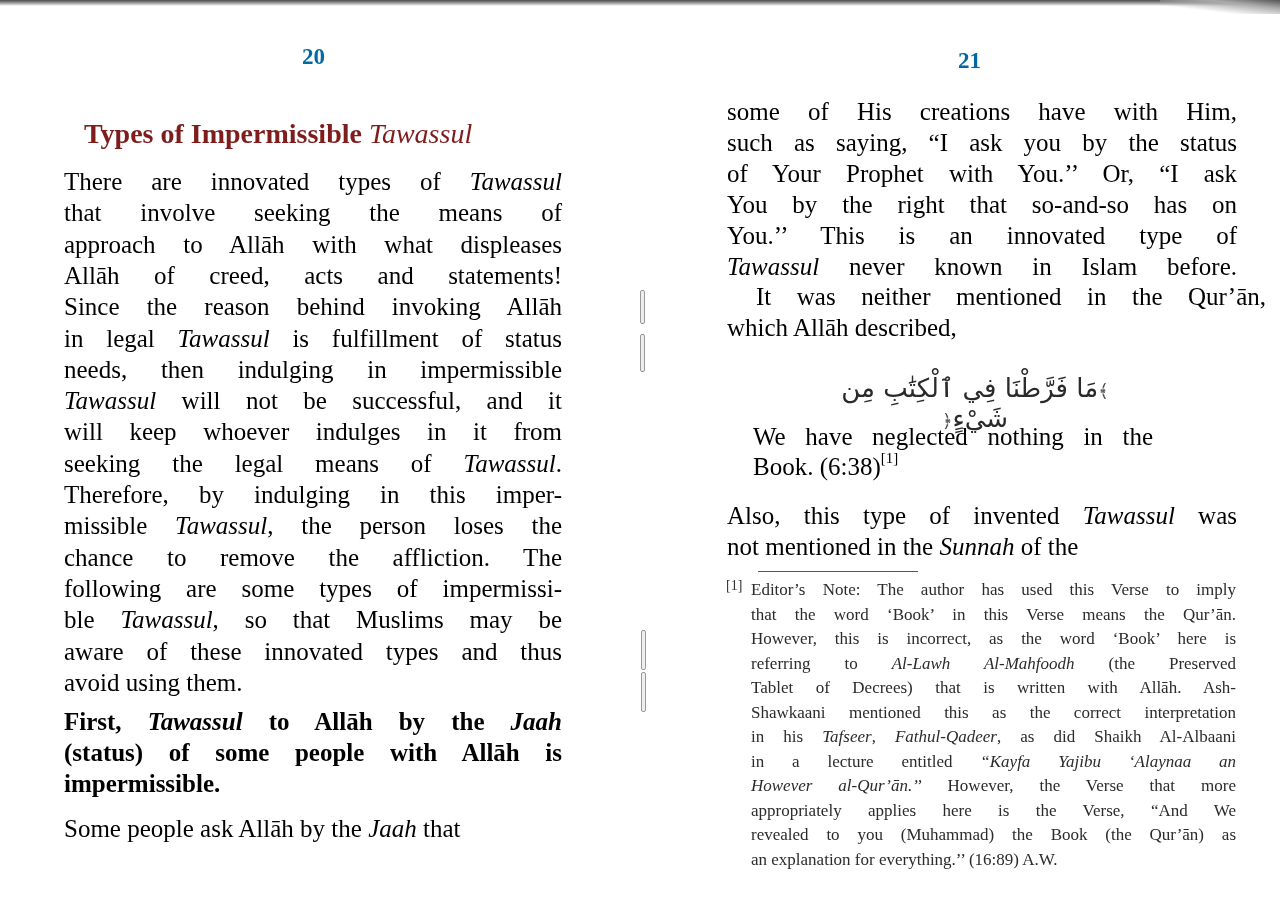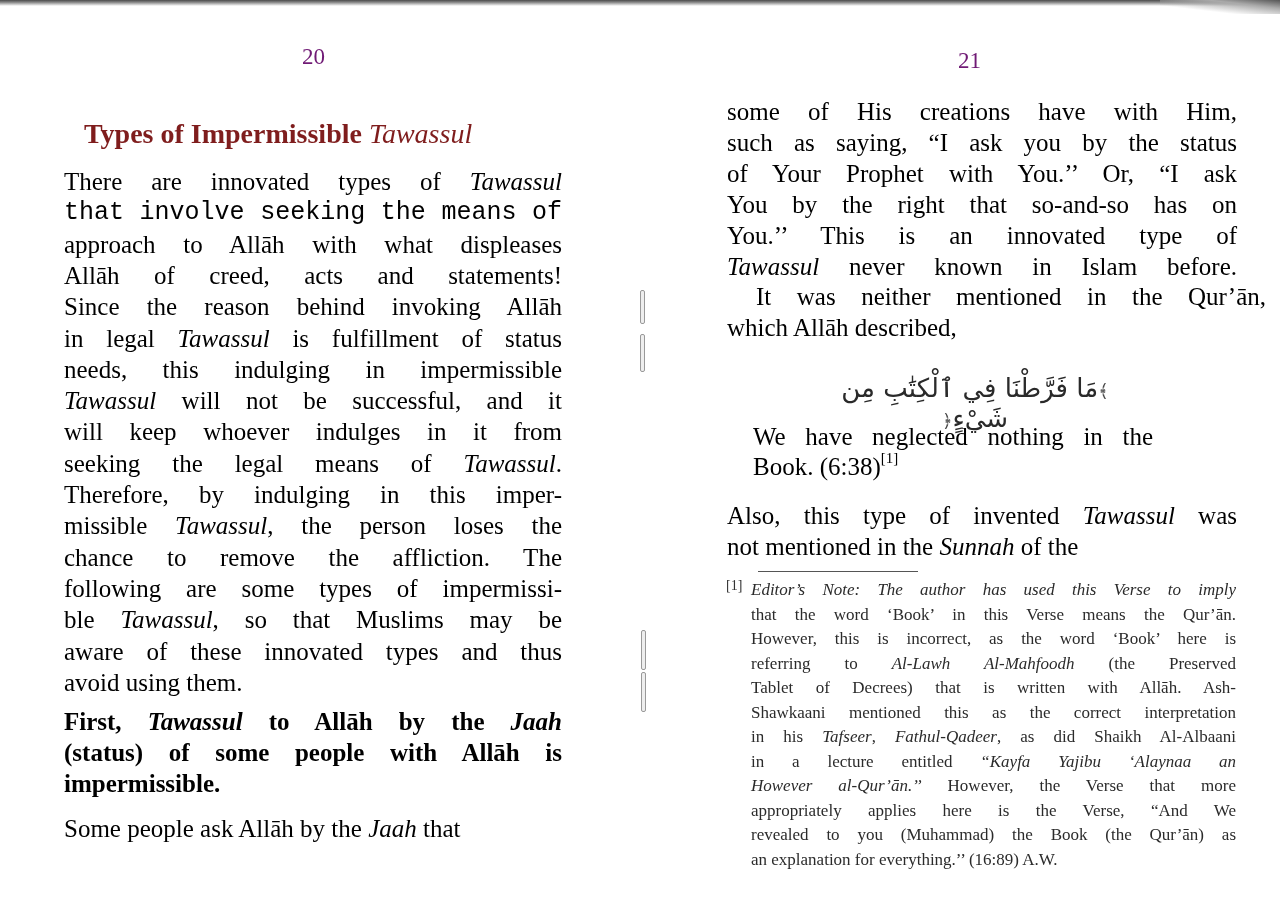--- a/index.html
+++ b/index.html
@@ -6,21 +6,21 @@
   body { width:1280px; height:907px; background:#ffffff; position:relative; overflow:hidden;
          font-family:"Liberation Serif","DejaVu Serif",serif; color:#2a2a2a; }
   .topshade { position:absolute; left:0; top:0; width:1280px; height:6px;
     background:linear-gradient(to bottom,#4a4a4a 0%,#8a8a8a 40%,#ffffff 100%); }
   .topshade-right { position:absolute; right:0; top:0; width:120px; height:14px;
     background:linear-gradient(to bottom left,#555 0%,#aaa 30%,rgba(255,255,255,0) 70%); }
   .spread { position:absolute; left:0; top:0; width:1280px; height:907px; }
   .page { position:absolute; top:0; height:907px; }
   .page-left { left:0; width:640px; }
   .page-right { left:640px; width:640px; }
-  .pagenum { position:absolute; font-size:23px; color:#701a75; }
+  .pagenum { position:absolute; font-size:23px; color:#0369a1;font-weight:bold; }
   .pn-left { left:302px; top:44px; }
   .pn-right { left:318px; top:48px; }
   .heading { position:absolute; left:84px; top:118px; font-size:28px; font-weight:bold; color:#7f1d1d; white-space:nowrap; }
   .heading i { font-weight:normal; }
   .line { position:absolute; white-space:nowrap; font-size:25px; line-height:31px; text-align:justify;
           text-align-last:justify; color:#000000; }
   .line.last { text-align-last:left; }
   .left-col { left:64px; width:498px; }
   .right-col { left:87px; width:510px; }
   .quote-col { left:113px; width:400px; }
@@ -42,26 +42,26 @@
 
 <div class="spread">
   <div class="topshade"></div>
   <div class="topshade-right"></div>
 
   <div class="page page-left">
     <div class="pagenum pn-left">20</div>
     <div class="heading"><span>Types of Impermissible </span><i>Tawassul</i></div>
     <div id="left-p1">
         <div class="line left-col" style="top: 166px;"><span>There are innovated types of </span><i>Tawassul</i></div>
-        <div class="line left-col" style="top: 197.3px; font-family: Liberation Mono, monospace;"><span>that involve seeking the means of</span></div>
+        <div class="line left-col" style="top: 197.3px;"><span>that involve seeking the means of</span></div>
         <div class="line left-col" style="top: 228.6px;"><span>approach to Allāh with what displeases</span></div>
         <div class="line left-col" style="top: 259.9px;"><span>Allāh of creed, acts and statements!</span></div>
         <div class="line left-col" style="top: 291.2px;"><span>Since the reason behind invoking Allāh</span></div>
         <div class="line left-col" style="top: 322.5px;"><span>in legal </span><i>Tawassul</i><span> is fulfillment of status</span></div>
-        <div class="line left-col" style="top: 353.8px;"><span>needs, this indulging in impermissible</span></div>
+        <div class="line left-col" style="top: 353.8px;"><span>needs, then indulging in impermissible</span></div>
         <div class="line left-col" style="top: 385.1px;"><i>Tawassul</i><span> will not be successful, and it</span></div>
         <div class="line left-col" style="top: 416.4px;"><span>will keep whoever indulges in it from</span></div>
         <div class="line left-col" style="top: 447.7px;"><span>seeking the legal means of </span><i>Tawassul</i><span>.</span></div>
         <div class="line left-col" style="top: 479px;"><span>Therefore, by indulging in this imper-</span></div>
         <div class="line left-col" style="top: 510.3px;"><span>missible </span><i>Tawassul</i><span>, the person loses the</span></div>
         <div class="line left-col" style="top: 541.6px;"><span>chance to remove the affliction. The</span></div>
         <div class="line left-col" style="top: 572.9px;"><span>following are some types of impermissi-</span></div>
         <div class="line left-col" style="top: 604.2px;"><span>ble </span><i>Tawassul</i><span>, so that Muslims may be</span></div>
         <div class="line left-col" style="top: 635.5px;"><span>aware of these innovated types and thus</span></div>
         <div class="line left-col last" style="top: 666.8px;"><span>avoid using them.</span></div>
@@ -100,21 +100,21 @@
         <div class="line quote-col" style="top: 421px;"><span>We have neglected nothing in the</span></div>
         <div class="line quote-col last" style="top: 451px;"><span>Book. (6:38)</span><sup>[1]</sup></div>
       </div>
     <div id="right-p2">
         <div class="line right-col" style="top: 500px;"><span>Also, this type of invented </span><i>Tawassul</i><span> was</span></div>
         <div class="line right-col last" style="top: 531px;"><span>not mentioned in the </span><i>Sunnah</i><span> of the</span></div>
       </div>
     <div class="rule"></div>
     <div class="fn-mark">[1]</div>
     <div id="right-fn">
-        <div class="fn" style="top: 580px; font-style: italic;"><span>Editor’s Note: The author has used this Verse to imply</span></div>
+        <div class="fn" style="top: 580px;"><span>Editor’s Note: The author has used this Verse to imply</span></div>
         <div class="fn" style="top: 604.5px;"><span>that the word ‘Book’ in this Verse means the Qur’ān.</span></div>
         <div class="fn" style="top: 629px;"><span>However, this is incorrect, as the word ‘Book’ here is</span></div>
         <div class="fn" style="top: 653.5px;"><span>referring to </span><i>Al-Lawh Al-Mahfoodh</i><span> (the Preserved</span></div>
         <div class="fn" style="top: 678px;"><span>Tablet of Decrees) that is written with Allāh. Ash-</span></div>
         <div class="fn" style="top: 702.5px;"><span>Shawkaani mentioned this as the correct interpretation</span></div>
         <div class="fn" style="top: 727px;"><span>in his </span><i>Tafseer</i><span>, </span><i>Fathul-Qadeer</i><span>, as did Shaikh Al-Albaani</span></div>
         <div class="fn" style="top: 751.5px;"><span>in a lecture entitled </span><i>“Kayfa Yajibu ‘Alaynaa an</i></div>
         <div class="fn" style="top: 776px;"><i>However al-Qur’ān.’’</i><span> However, the Verse that more</span></div>
         <div class="fn" style="top: 800.5px;"><span>appropriately applies here is the Verse, “And We</span></div>
         <div class="fn" style="top: 825px;"><span>revealed to you (Muhammad) the Book (the Qur’ān) as</span></div>

